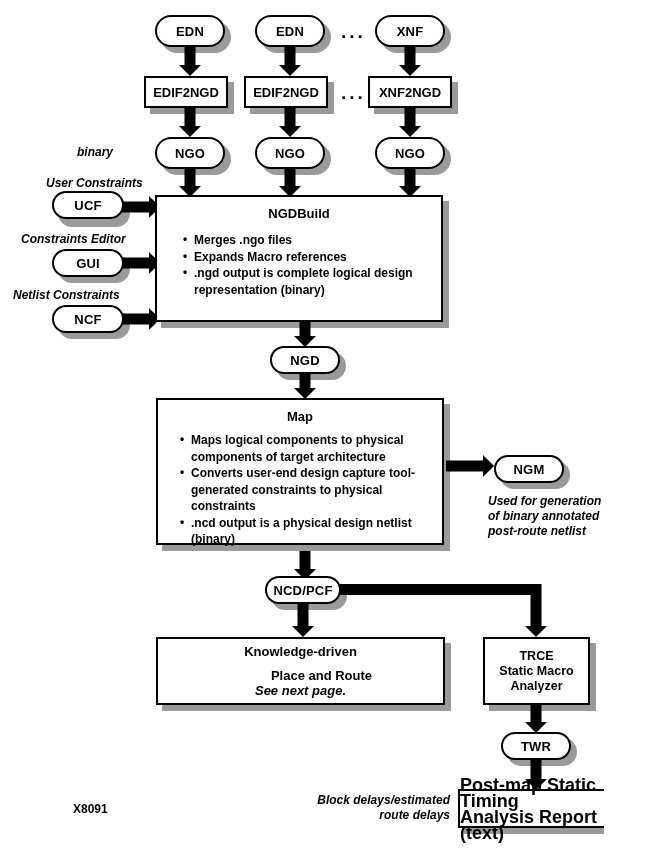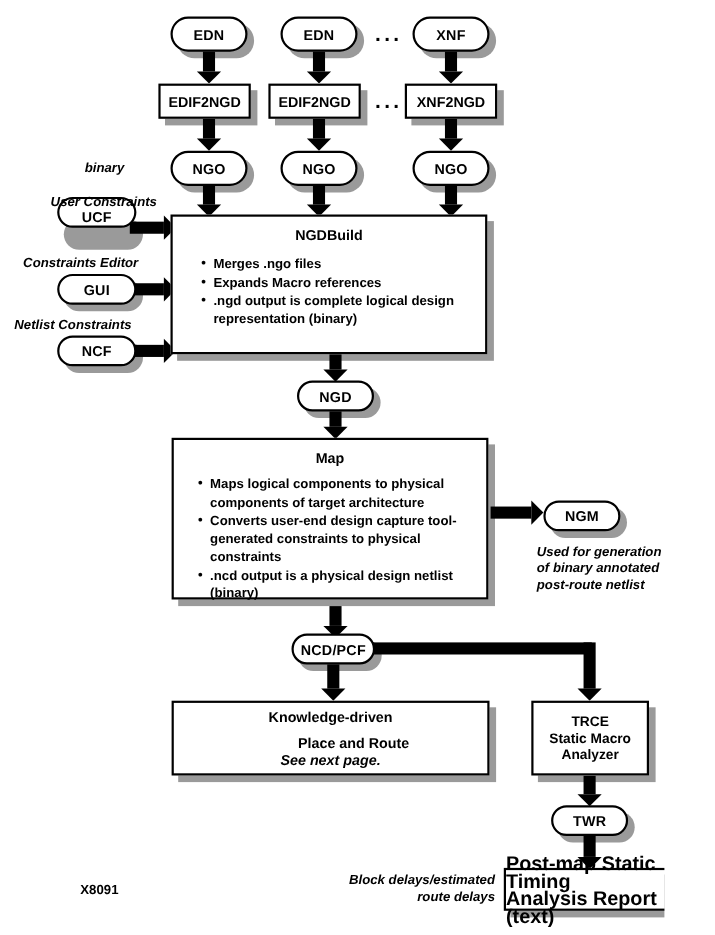--- a/index.html
+++ b/index.html
@@ -229,21 +229,21 @@
   </div>
   <div class="arr-v" style="left:399px; top:169px; width:22px; height:28px;">
     <div class="stem" style="height:17px;"></div>
       <div class="head"></div>
   </div>
 
   <div class="caption" style="left:77px; top:145px;">binary</div>
 
   <div class="caption" style="left:46px; top:176px;">User Constraints</div>
   <div class="shadow oval" style="left:58px; top:199px; width:72px; height:28px;"></div>
-  <div class="node oval" style="left:52px; top:179px; width:72px; height:28px;justify-content:flex-end;">
+  <div class="node oval" style="left:52px; top:191px; width:72px; height:28px;">
     <span>UCF</span>
   </div>
   <div class="arr-h" style="left:118px; top:196px; width:42px; height:22px;">
     <div class="stem" style="width:31px;"></div>
       <div class="head"></div>
   </div>
 
   <div class="caption" style="left:21px; top:232px;">Constraints Editor</div>
   <div class="shadow oval" style="left:58px; top:255px; width:72px; height:28px;"></div>
   <div class="node oval" style="left:52px; top:249px; width:72px; height:28px;">

